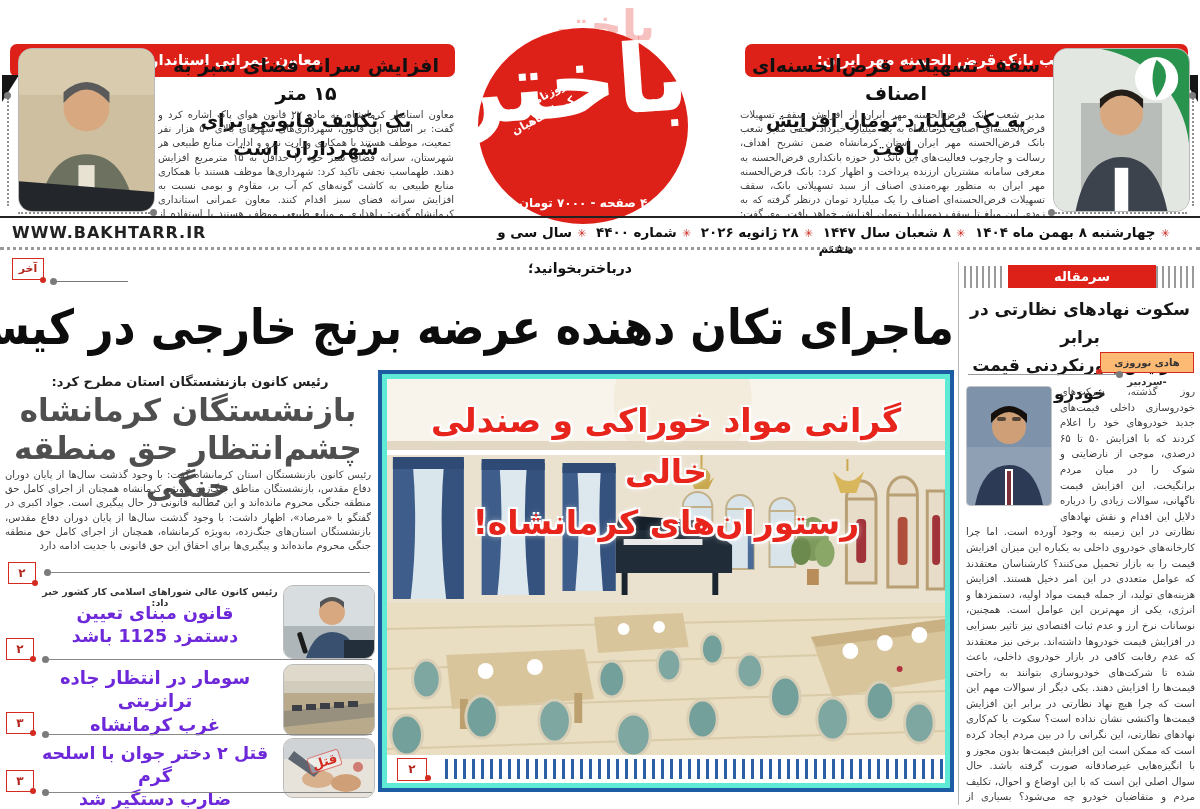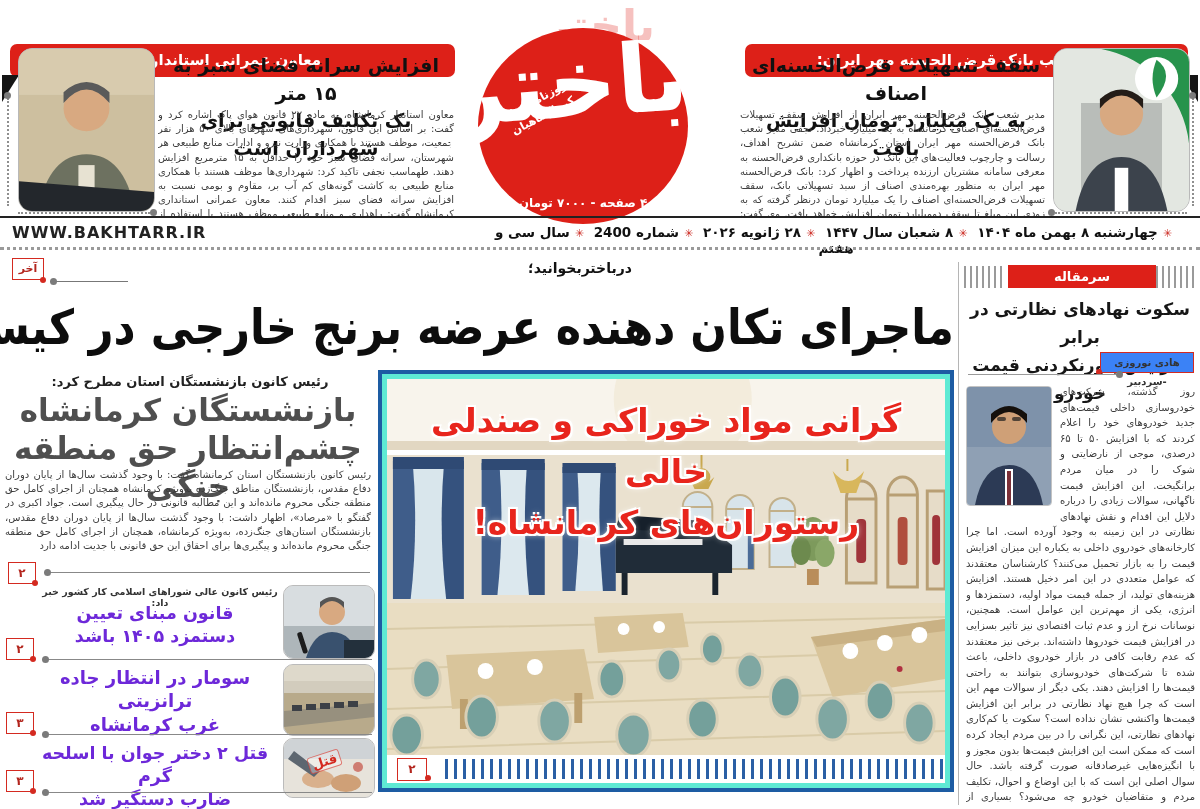--- a/index.html
+++ b/index.html
@@ -56,21 +56,21 @@
 
   
   .col-divider{position:absolute;left:958px;top:262px;bottom:4px;border-left:1px solid #b5b5b5;}
   .ed-hatch{position:absolute;top:266px;width:40px;height:22px;
             background:repeating-linear-gradient(90deg,#9a9a9a 0 2px,transparent 2px 6px);}
   .ed-badge{position:absolute;left:1008px;top:265px;width:148px;height:23px;background:#dd2018;color:#fff;
             font-size:13px;font-weight:bold;text-align:center;line-height:23px;}
   .ed-headline{position:absolute;left:966px;top:295px;width:228px;text-align:center;font-size:17px;
                font-weight:bold;color:#161616;line-height:1.65;}
   .byline-box{position:absolute;left:1100px;top:352px;width:92px;height:19px;border:1.2px solid #d42a20;
-              color:#333;font-size:10px;font-weight:bold;text-align:center;line-height:19px;background:#3b82f6;}
+              color:#333;font-size:10px;font-weight:bold;text-align:center;line-height:19px;background:#fdba74;}
   .ed-body{position:absolute;left:966px;top:384px;width:229px;height:422px;font-size:10px;line-height:1.56;
            color:#3a3a3a;text-align:justify;overflow:hidden;}
   .ed-photo{float:left;width:84px;height:118px;margin:2px 8px 4px 0;border:1px solid #c3c3c3;border-radius:4px;overflow:hidden;}
   .ed-photo svg{display:block;width:100%;height:100%;}
 
   
   .story-frame{position:absolute;left:378px;top:370px;width:576px;height:422px;border:4px solid #1d5ca3;
                background:#5eead4;box-sizing:border-box;}
   .story-photo{position:absolute;left:5px;top:5px;right:5px;height:378px;overflow:hidden;}
   .story-photo svg{display:block;width:100%;height:100%;}
@@ -168,21 +168,21 @@
     <div>به یک میلیارد تومان افزایش یافت</div>
   </div>
   <div class="top-body" style="left:740px;top:108px;width:305px;height:108px;">مدیر شعب بانک قرض‌الحسنه مهر ایران از افزایش سقف تسهیلات قرض‌الحسنه‌ای اصناف کرمانشاه به یک میلیارد خبرداد. نجفی مدیر شعب بانک قرض‌الحسنه مهر ایران استان کرمانشاه ضمن تشریح اهداف، رسالت و چارچوب فعالیت‌های این بانک در حوزه بانکداری قرض‌الحسنه به معرفی سامانه مشتریان ارزنده پرداخت و اظهار کرد: بانک قرض‌الحسنه مهر ایران به منظور بهره‌مندی اصناف از سبد تسهیلاتی بانک، سقف تسهیلات قرض‌الحسنه‌ای اصناف را یک میلیارد تومان درنظر گرفته که به زودی این مبلغ تا سقف دومیلیارد تومان افزایش خواهد یافت. وی گفت: بانک قرض‌الحسنه مهر ایران با یاری خداوند متعال و استقبال شایسته هم‌استانی‌های عزیز، موفق به کسب رتبه سوم جذب منابع در بین بانک‌های استان شده است.</div>
 
   <div class="toprule"></div>
   <div class="website">WWW.BAKHTARR.IR</div>
   <div class="dateline">
     <span class="sep">✳</span><span>چهارشنبه ۸ بهمن ماه ۱۴۰۴</span>
     <span class="sep">✳</span><span>۸ شعبان سال ۱۴۴۷</span>
     <span class="sep">✳</span><span>۲۸ ژانویه ۲۰۲۶</span>
-    <span class="sep">✳</span><span>شماره 2400</span>
+    <span class="sep">✳</span><span>شماره ۴۴۰۰</span>
     <span class="sep">✳</span><span>سال سی و هفتم</span>
   </div>
   <div class="dotline"></div>
 
   <div class="lead-kicker">درباختربخوانید؛</div>
   <div class="tag-box tag-akhar">آخر</div>
   <div class="dot red" style="left:40px;top:277px;"></div>
   <div class="tag-line" style="left:50px;top:281px;width:78px;"></div>
   <div class="dot" style="left:50px;top:278px;"></div>
   <div class="lead-headline">ماجرای تکان دهنده عرضه برنج خارجی در کیسه‌های ایرانی</div>
@@ -352,21 +352,21 @@
       <circle cx="48" cy="26" r="13" fill="#d8a981"></circle>
       <path d="M36 22 q12 -14 24 0 v-6 q-12 -10 -24 0 z" fill="#555"></path>
       <path d="M22 72 q8 -26 26 -26 q20 0 26 26 z" fill="#39516e"></path>
       <rect x="16" y="46" width="5" height="22" rx="2" fill="#1c1c1c" transform="rotate(-18 18 57)"></rect>
       <rect x="60" y="54" width="30" height="18" fill="#23303c"></rect>
     </svg>
   </div>
   <div class="li-kicker" style="top:586px;">رئیس کانون عالی شوراهای اسلامی کار کشور خبر داد:</div>
   <div class="li-headline" style="top:602px;">
     <div>قانون مبنای تعیین</div>
-    <div>دستمزد ۱۴۰۵ باشد</div>
+    <div>دستمزد 1125 باشد</div>
   </div>
   <div class="pref" style="left:6px;top:638px;">۲</div>
   <div class="dot red" style="left:30px;top:656px;"></div>
   <div class="item-rule" style="left:42px;top:659px;width:330px;"></div>
   <div class="dot" style="left:42px;top:656px;"></div>
 
   <div class="thumb" style="top:664px;height:70px;">
     <svg viewBox="0 0 90 70" preserveAspectRatio="none">
       <rect width="90" height="70" fill="#d2ccbd"></rect>
       <rect y="28" width="90" height="42" fill="#b8aa8b"></rect>

